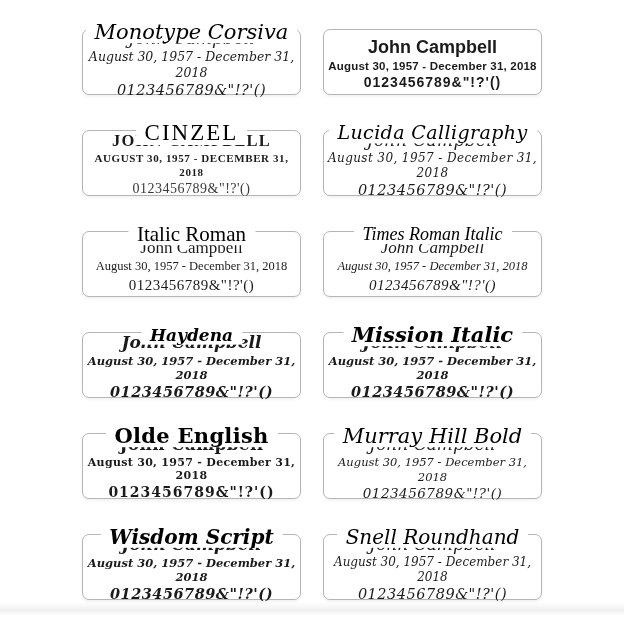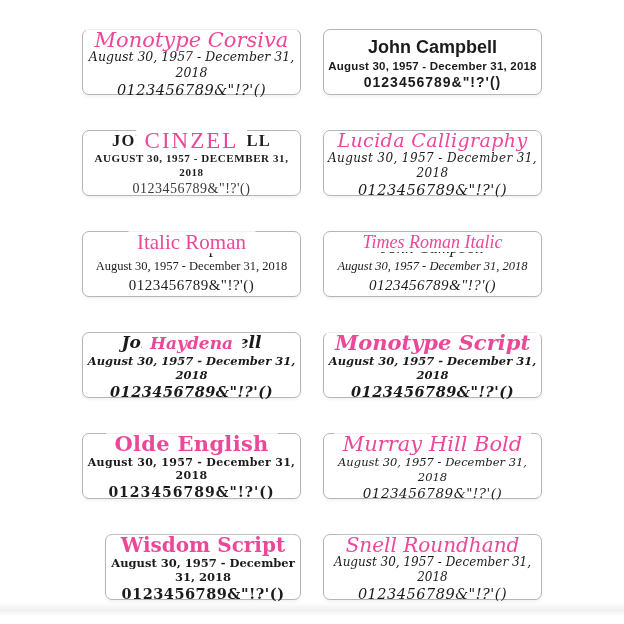--- a/index.html
+++ b/index.html
@@ -14,23 +14,23 @@
   }
   .cell{position:relative;}
   .card{
     position:relative;margin-top:24px;height:66px;box-sizing:border-box;
     border:1px solid #b5b5b5;border-radius:7px;background:#fff;
     display:flex;flex-direction:column;justify-content:center;align-items:center;
     padding-top:4px;gap:1px;text-align:center;
     box-shadow:0 2px 3px rgba(0,0,0,0.05);
   }
   .title{
-    position:absolute;top:12px;left:50%;transform:translate(-50%,-58%);
+    position:absolute;top:4px;left:50%;transform:translate(-50%,-58%);
     background:#ffffff;padding:0 9px;white-space:nowrap;line-height:1.05;
-    font-size:20px;color:#ec4899;
+    font-size:20px;color:#000000;
   }
   .name{font-size:17px;line-height:1.15;}
   .dates{font-size:12.5px;line-height:1.25;}
   .chars{font-size:14.5px;line-height:1.2;letter-spacing:0.5px;}
 
   
   .c0{font-family:"DejaVu Serif",serif;font-style:italic;}
   .c0 .title{font-size:21px;}
 
   .c1{font-family:"Liberation Sans",sans-serif;font-weight:700;}
@@ -68,21 +68,21 @@
   .c8{font-family:"DejaVu Serif",serif;font-weight:700;letter-spacing:0.3px;}
   .c8 .title{font-size:21px;}
   .c8 .dates{font-size:11px;}
   .c8 .chars{font-size:14px;letter-spacing:1px;}
 
   .c9{font-family:"DejaVu Serif",serif;font-style:italic;font-weight:500;}
   .c9 .title{font-size:21px;}
   .c9 .dates{font-size:11.5px;}
   .c9 .chars{font-size:13.5px;}
 
-  .c10{font-family:"DejaVu Serif",serif;font-weight:700;margin-left:23px;}
+  .c10{font-family:"DejaVu Serif",serif;font-style:italic;font-weight:700;}
   .c10 .title{font-size:20px;}
   .c10 .dates{font-size:11.5px;}
 
   .c11{font-family:"DejaVu Serif",serif;font-style:italic;}
   .c11 .title{font-size:20px;}
   .c11 .dates{font-size:12px;}
 
   .page-shadow{
     position:absolute;left:0;right:0;bottom:8px;height:14px;
     background:linear-gradient(to bottom,rgba(0,0,0,0) 0%,rgba(0,0,0,0.06) 60%,rgba(0,0,0,0) 100%);
@@ -151,21 +151,21 @@
     <div class="card c6">
       <div class="title">Haydena</div>
       <div class="name">John Campbell</div>
       <div class="dates">August 30, 1957 - December 31, 2018</div>
       <div class="chars">0123456789&amp;"!?'()</div>
     </div>
   </div>
 
   <div class="cell">
     <div class="card c7">
-      <div class="title">Monotype Script</div>
+      <div class="title">Mission Italic</div>
       <div class="name">John Campbell</div>
       <div class="dates">August 30, 1957 - December 31, 2018</div>
       <div class="chars">0123456789&amp;"!?'()</div>
     </div>
   </div>
 
   <div class="cell">
     <div class="card c8">
       <div class="title">Olde English</div>
       <div class="name">John Campbell</div>

